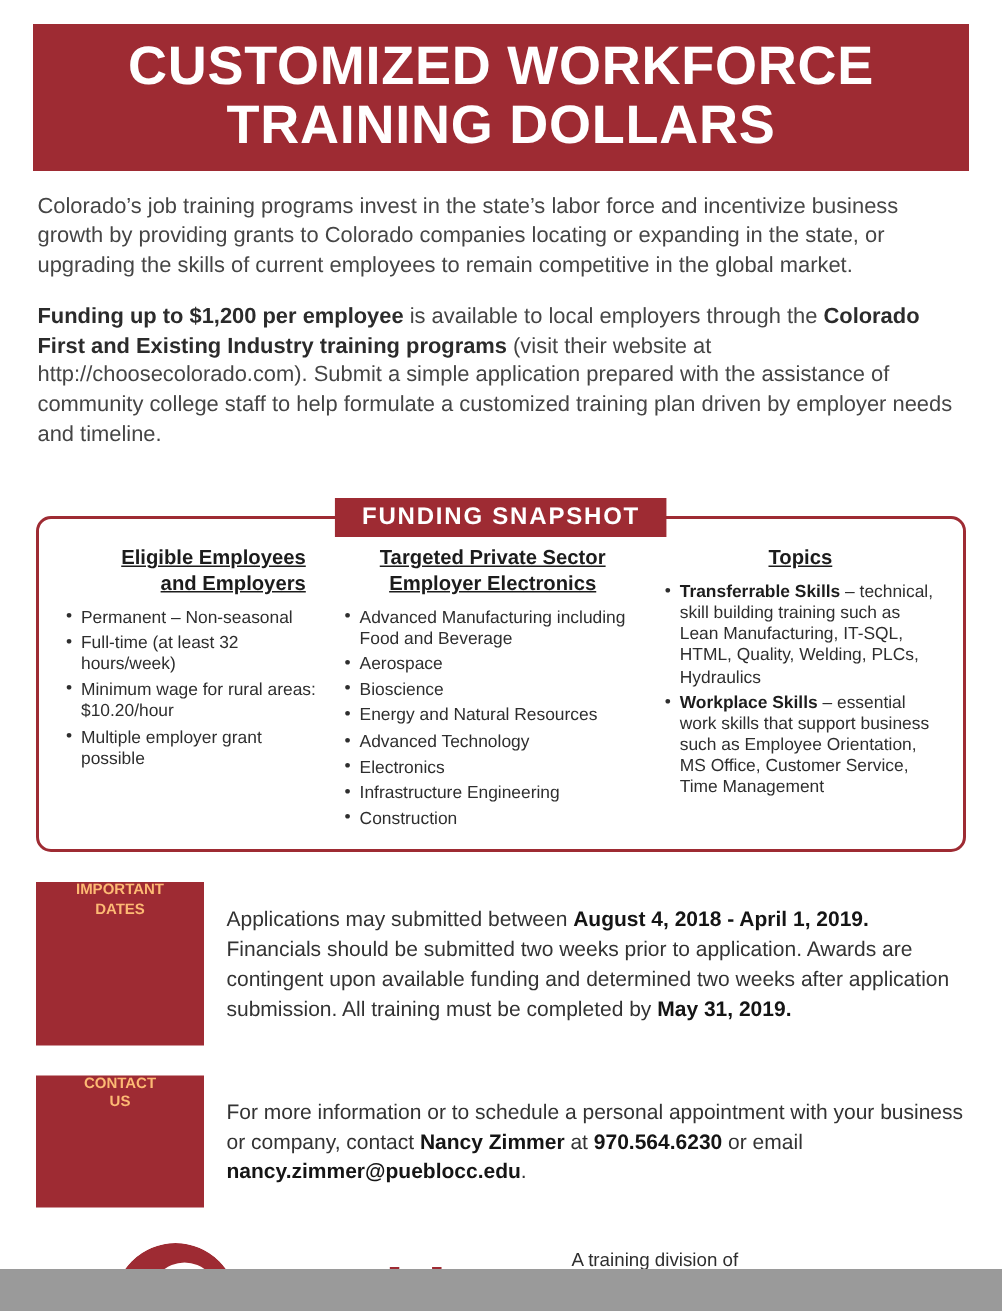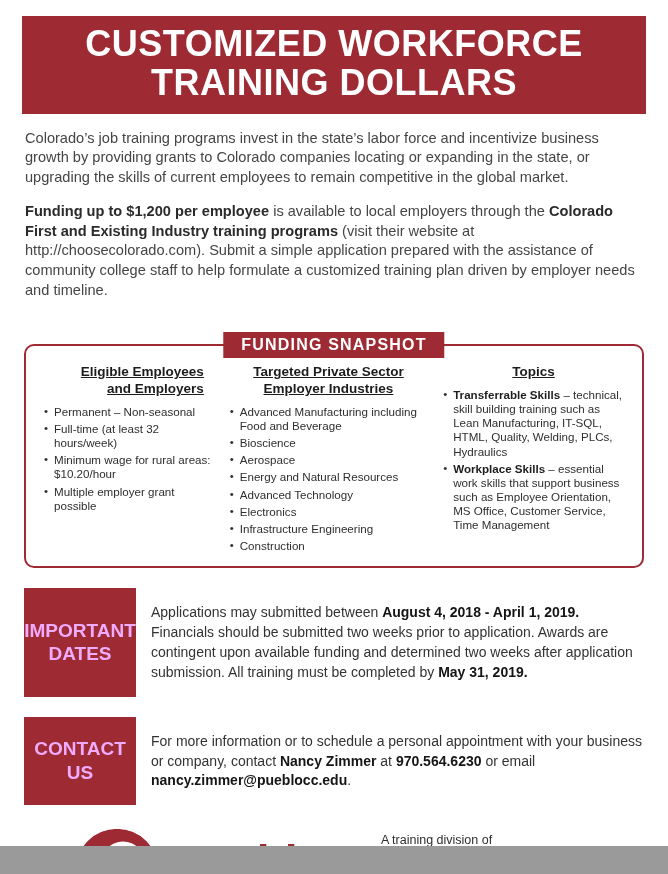--- a/index.html
+++ b/index.html
@@ -23,22 +23,22 @@
   .col-header{text-align:center;font-weight:bold;font-size:13.5px;color:#1c1c1c;margin:0 auto 7px;line-height:1.25;}
   .col-header .u{text-decoration:underline;}
   .col-1 .col-header{max-width:150px;text-align:right;}
   .col-2 .col-header{max-width:176px;}
   ul.bullets{list-style:none;margin:0;padding:0;}
   ul.bullets li{position:relative;padding-left:11px;font-size:11.6px;line-height:1.22;color:#2e2e2e;margin-bottom:3px;}
   ul.bullets li::before{content:"\2022";position:absolute;left:1px;top:-1px;}
   ul.bullets li b{color:#1d1d1d;}
 
   .row{display:flex;margin:20px 24px 0;}
-  .label-box{background:#9e2b33;color:#f0abfc;font-weight:bold;width:112px;min-height:46px;display:flex;
-             flex-direction:column;justify-content:center;text-align:center;font-size:19px;line-height:1.25;flex-shrink:0;}
+  .label-box{background:#9e2b33;color:#fdba74;font-weight:bold;width:112px;min-height:46px;display:flex;
+             flex-direction:column;text-align:center;font-size:10px;line-height:1.25;flex-shrink:0;}
   .row-text{margin-left:15px;font-size:14px;line-height:1.42;color:#333;flex:1;padding-top:1px;}
   .row-text b{color:#151515;}
 
   .logos{display:flex;justify-content:center;align-items:center;margin-top:22px;gap:36px;}
   .pcc{display:flex;align-items:center;gap:12px;}
   .pcc-name{font-size:46px;font-weight:bold;color:#9e2b33;line-height:1;}
   .pcc-sub{font-size:10.5px;letter-spacing:3.2px;color:#8a7474;margin-top:4px;}
   .sw{padding-top:2px;}
   .sw .division{font-size:12.5px;color:#2e2e2e;margin-bottom:2px;}
   .sw-main{position:relative;display:inline-block;padding-right:86px;}
@@ -70,25 +70,25 @@
         <div class="col-header"><span class="u">Eligible Employees and Employers</span></div>
         <ul class="bullets">
           <li>Permanent – Non-seasonal</li>
           <li>Full-time (at least 32 hours/week)</li>
           <li>Minimum wage for rural areas: $10.20/hour</li>
           <li>Multiple employer grant possible</li>
         </ul>
       </div>
 
       <div class="col col-2">
-        <div class="col-header"><span class="u">Targeted Private Sector Employer Industries</span></div>
+        <div class="col-header"><span class="u">Targeted Private Sector Employer Electronics</span></div>
         <ul class="bullets">
           <li>Advanced Manufacturing including Food and Beverage</li>
+          <li>Aerospace</li>
           <li>Bioscience</li>
-          <li>Aerospace</li>
           <li>Energy and Natural Resources</li>
           <li>Advanced Technology</li>
           <li>Electronics</li>
           <li>Infrastructure Engineering</li>
           <li>Construction</li>
         </ul>
       </div>
 
       <div class="col col-3">
         <div class="col-header"><span class="u">Topics</span></div>

